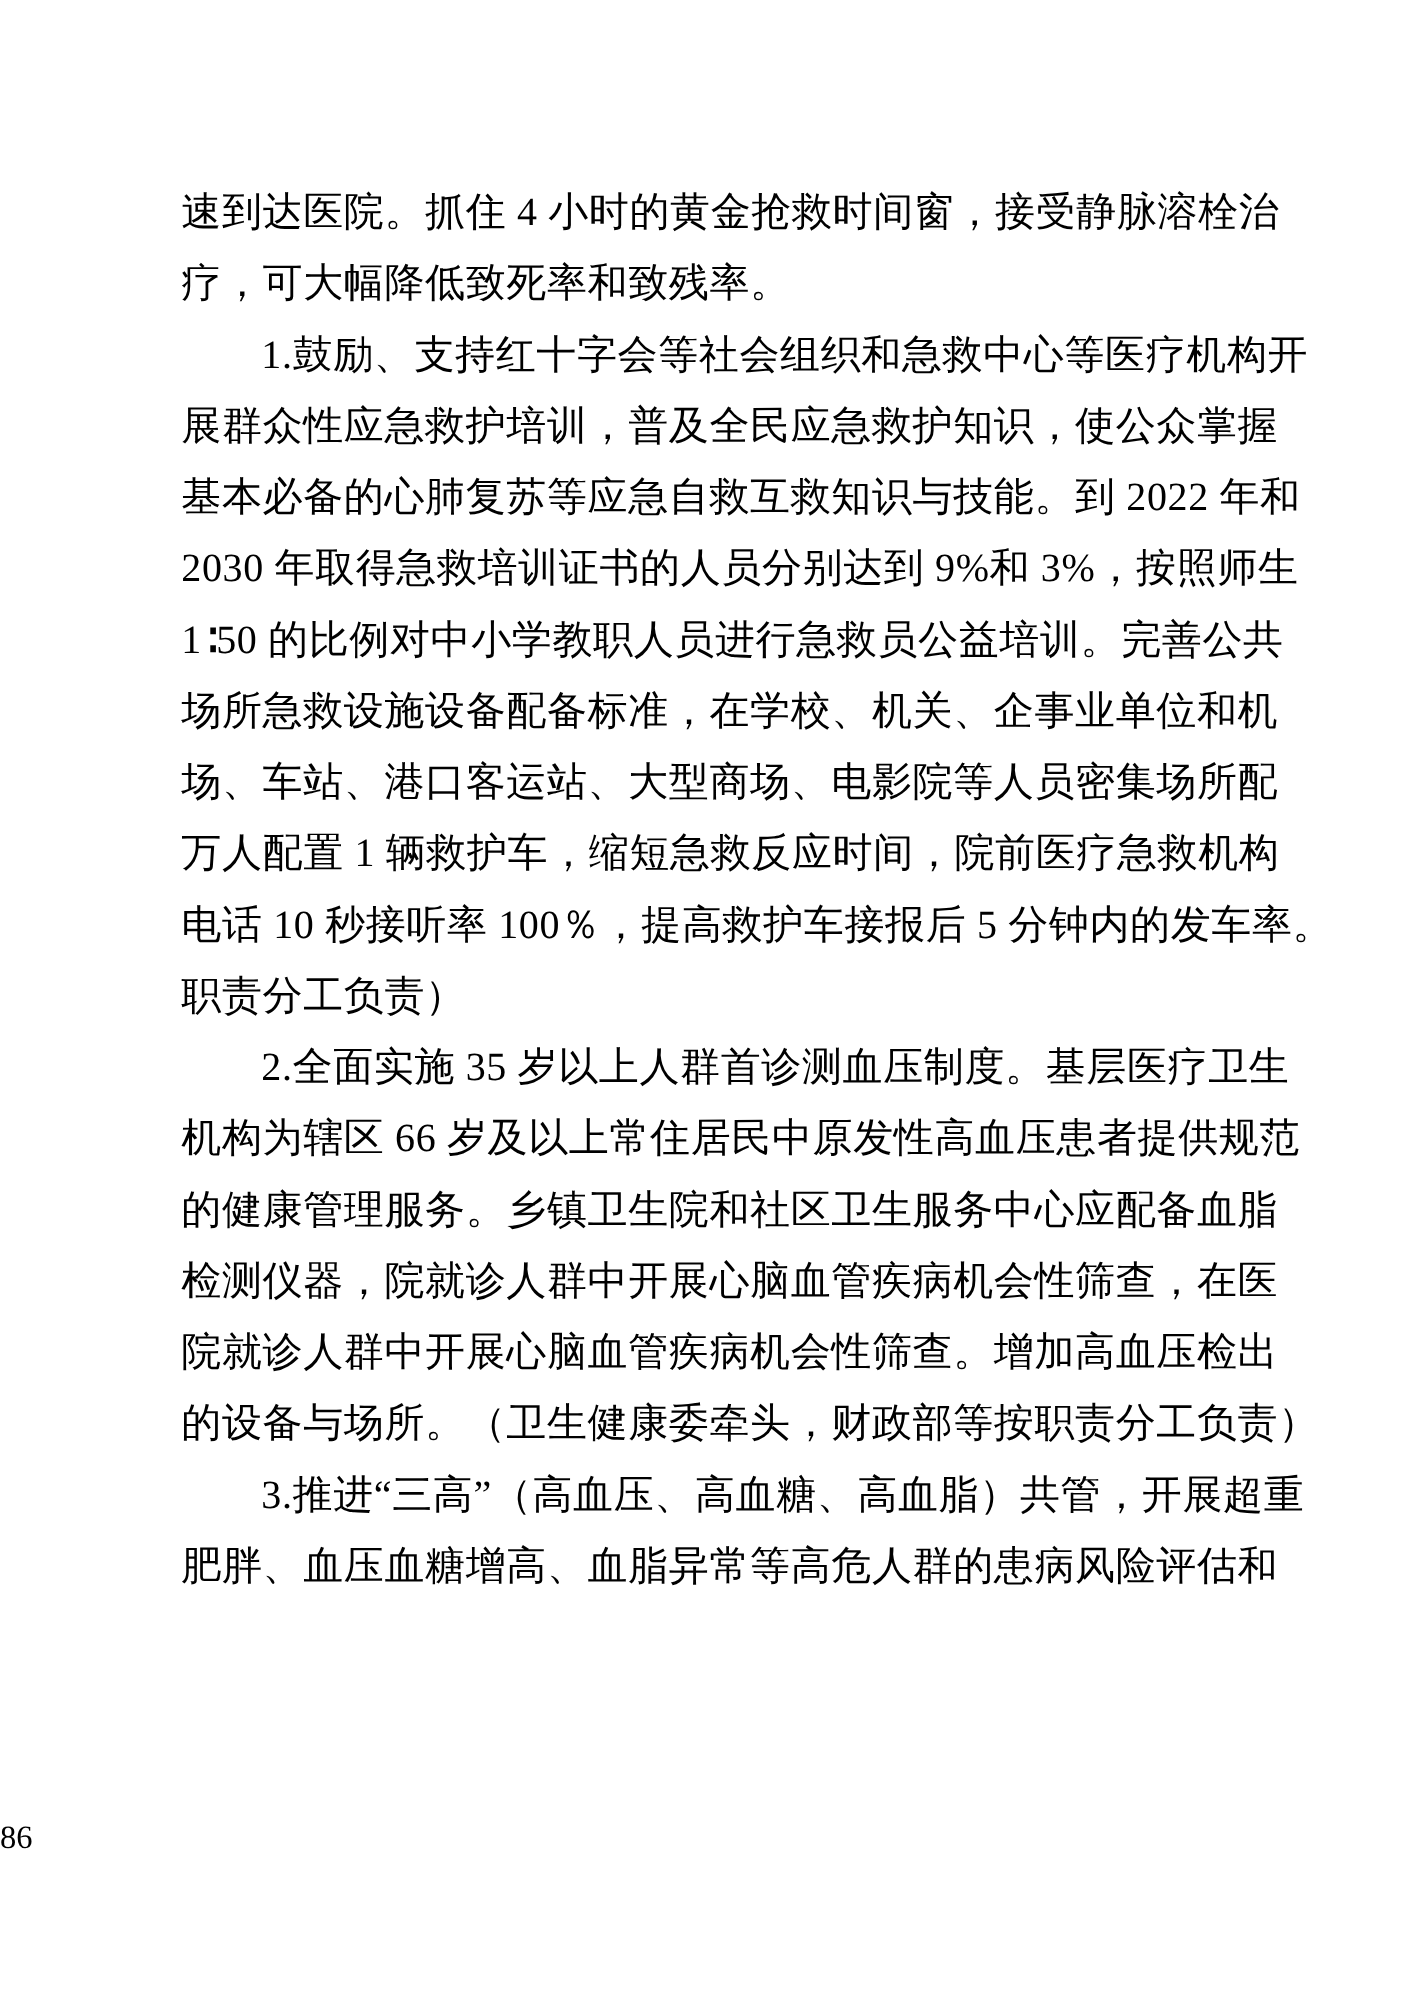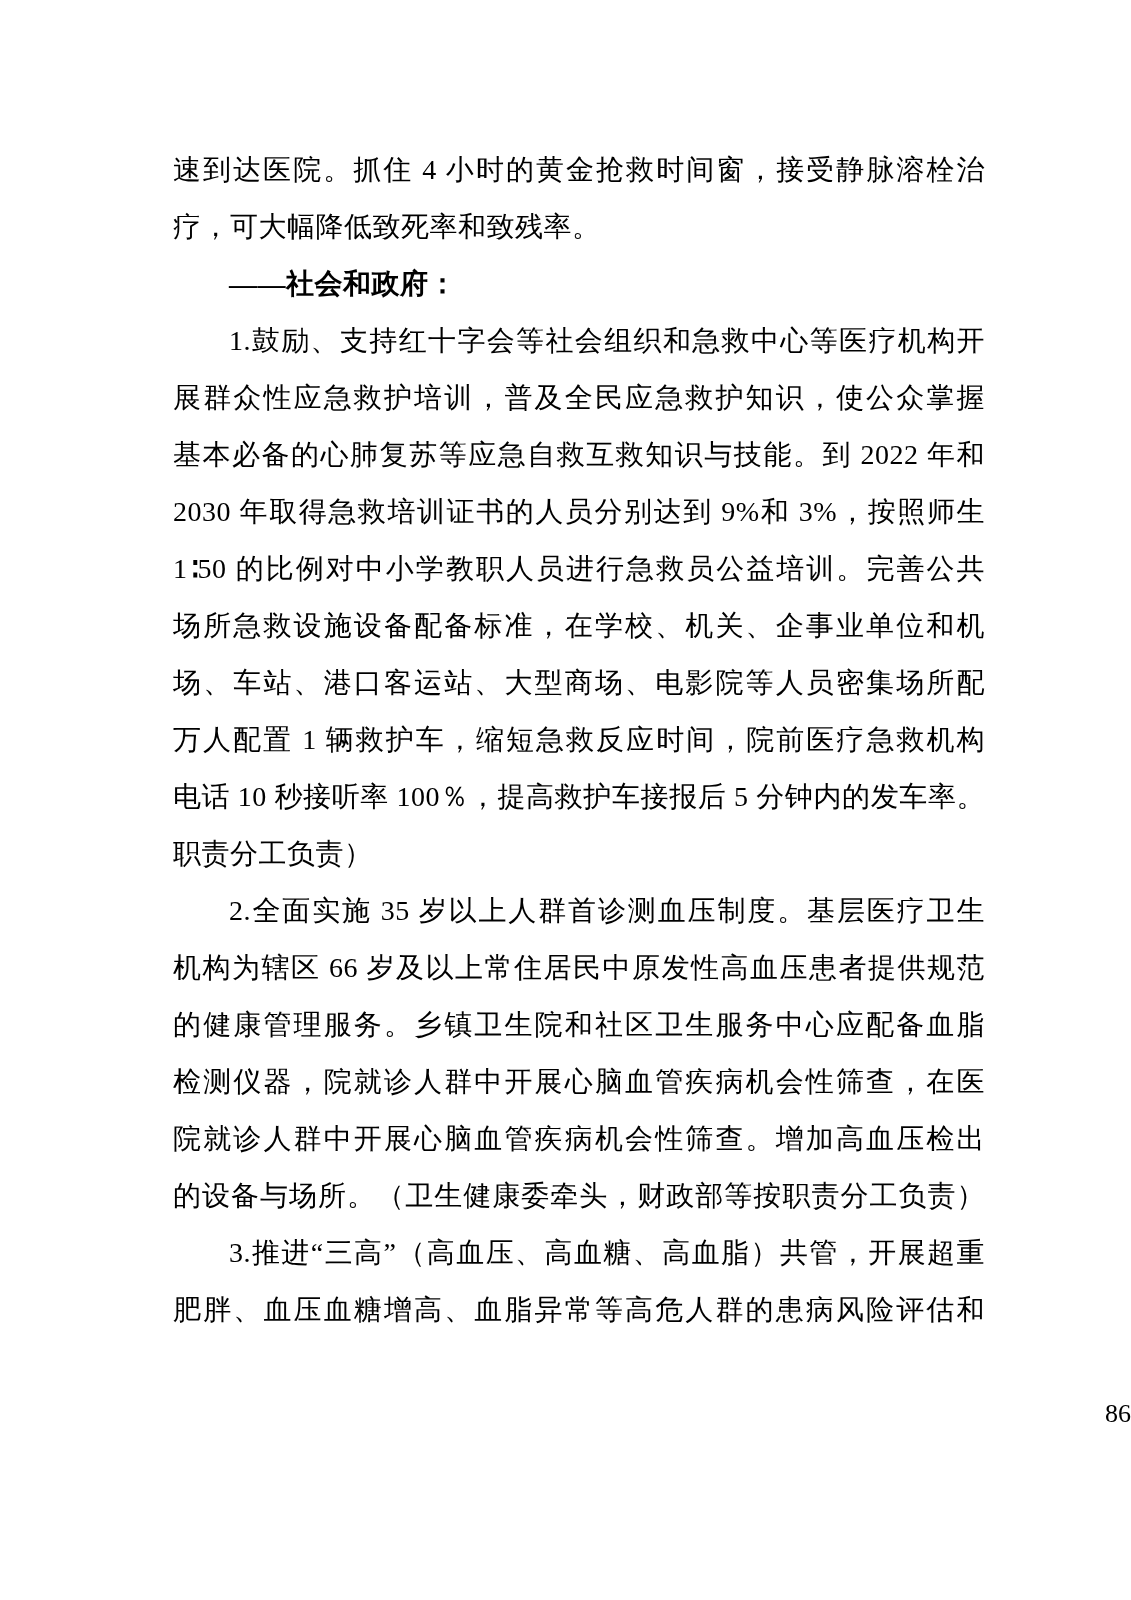--- a/index.html
+++ b/index.html
@@ -24,60 +24,56 @@
     position: absolute;
     left: 145px;
     top: 141px;
     width: 840px;
   }
   .para {
     margin: 0;
     padding: 0;
   }
   .line {
-    font-size: 28px;
+    font-size: 32px;
     line-height: 57px;
     height: 57px;
     white-space: nowrap;
     text-align: justify;
     text-justify: inter-character;
     text-align-last: left;
     letter-spacing: 0.5px;
-    margin-left: 28px;
   }
   .line.fill {
     text-align-last: justify;
   }
   .line.indent {
     text-indent: 2em;
   }
   .para.bold .line {
     font-weight: bold;
   }
   .page-number {
     position: absolute;
-    top: 1396px;
+    top: 1452px;
     left: 0;
     width: 100%;
-    text-align: right;
+    text-align: left;
     font-size: 26px;
     line-height: 36px;
   }
 </style>
 </head>
 <body>
 
 <div class="page">
   <div class="text-block" id="text-block">
       <div class="para">
         <div class="line fill">速到达医院。抓住 4 小时的黄金抢救时间窗，接受静脉溶栓治</div>
         <div class="line">疗，可大幅降低致死率和致残率。</div>
-      </div>
-      <div class="para bold">
-        <div class="line indent">——社会和政府：</div>
       </div>
       <div class="para">
         <div class="line indent fill">1.鼓励、支持红十字会等社会组织和急救中心等医疗机构开</div>
         <div class="line fill">展群众性应急救护培训，普及全民应急救护知识，使公众掌握</div>
         <div class="line fill">基本必备的心肺复苏等应急自救互救知识与技能。到 2022 年和</div>
         <div class="line fill">2030 年取得急救培训证书的人员分别达到 9%和 3%，按照师生</div>
         <div class="line fill">1∶50 的比例对中小学教职人员进行急救员公益培训。完善公共</div>
         <div class="line fill">场所急救设施设备配备标准，在学校、机关、企事业单位和机</div>
         <div class="line fill">场、车站、港口客运站、大型商场、电影院等人员密集场所配</div>
         <div class="line fill">万人配置 1 辆救护车，缩短急救反应时间，院前医疗急救机构</div>

